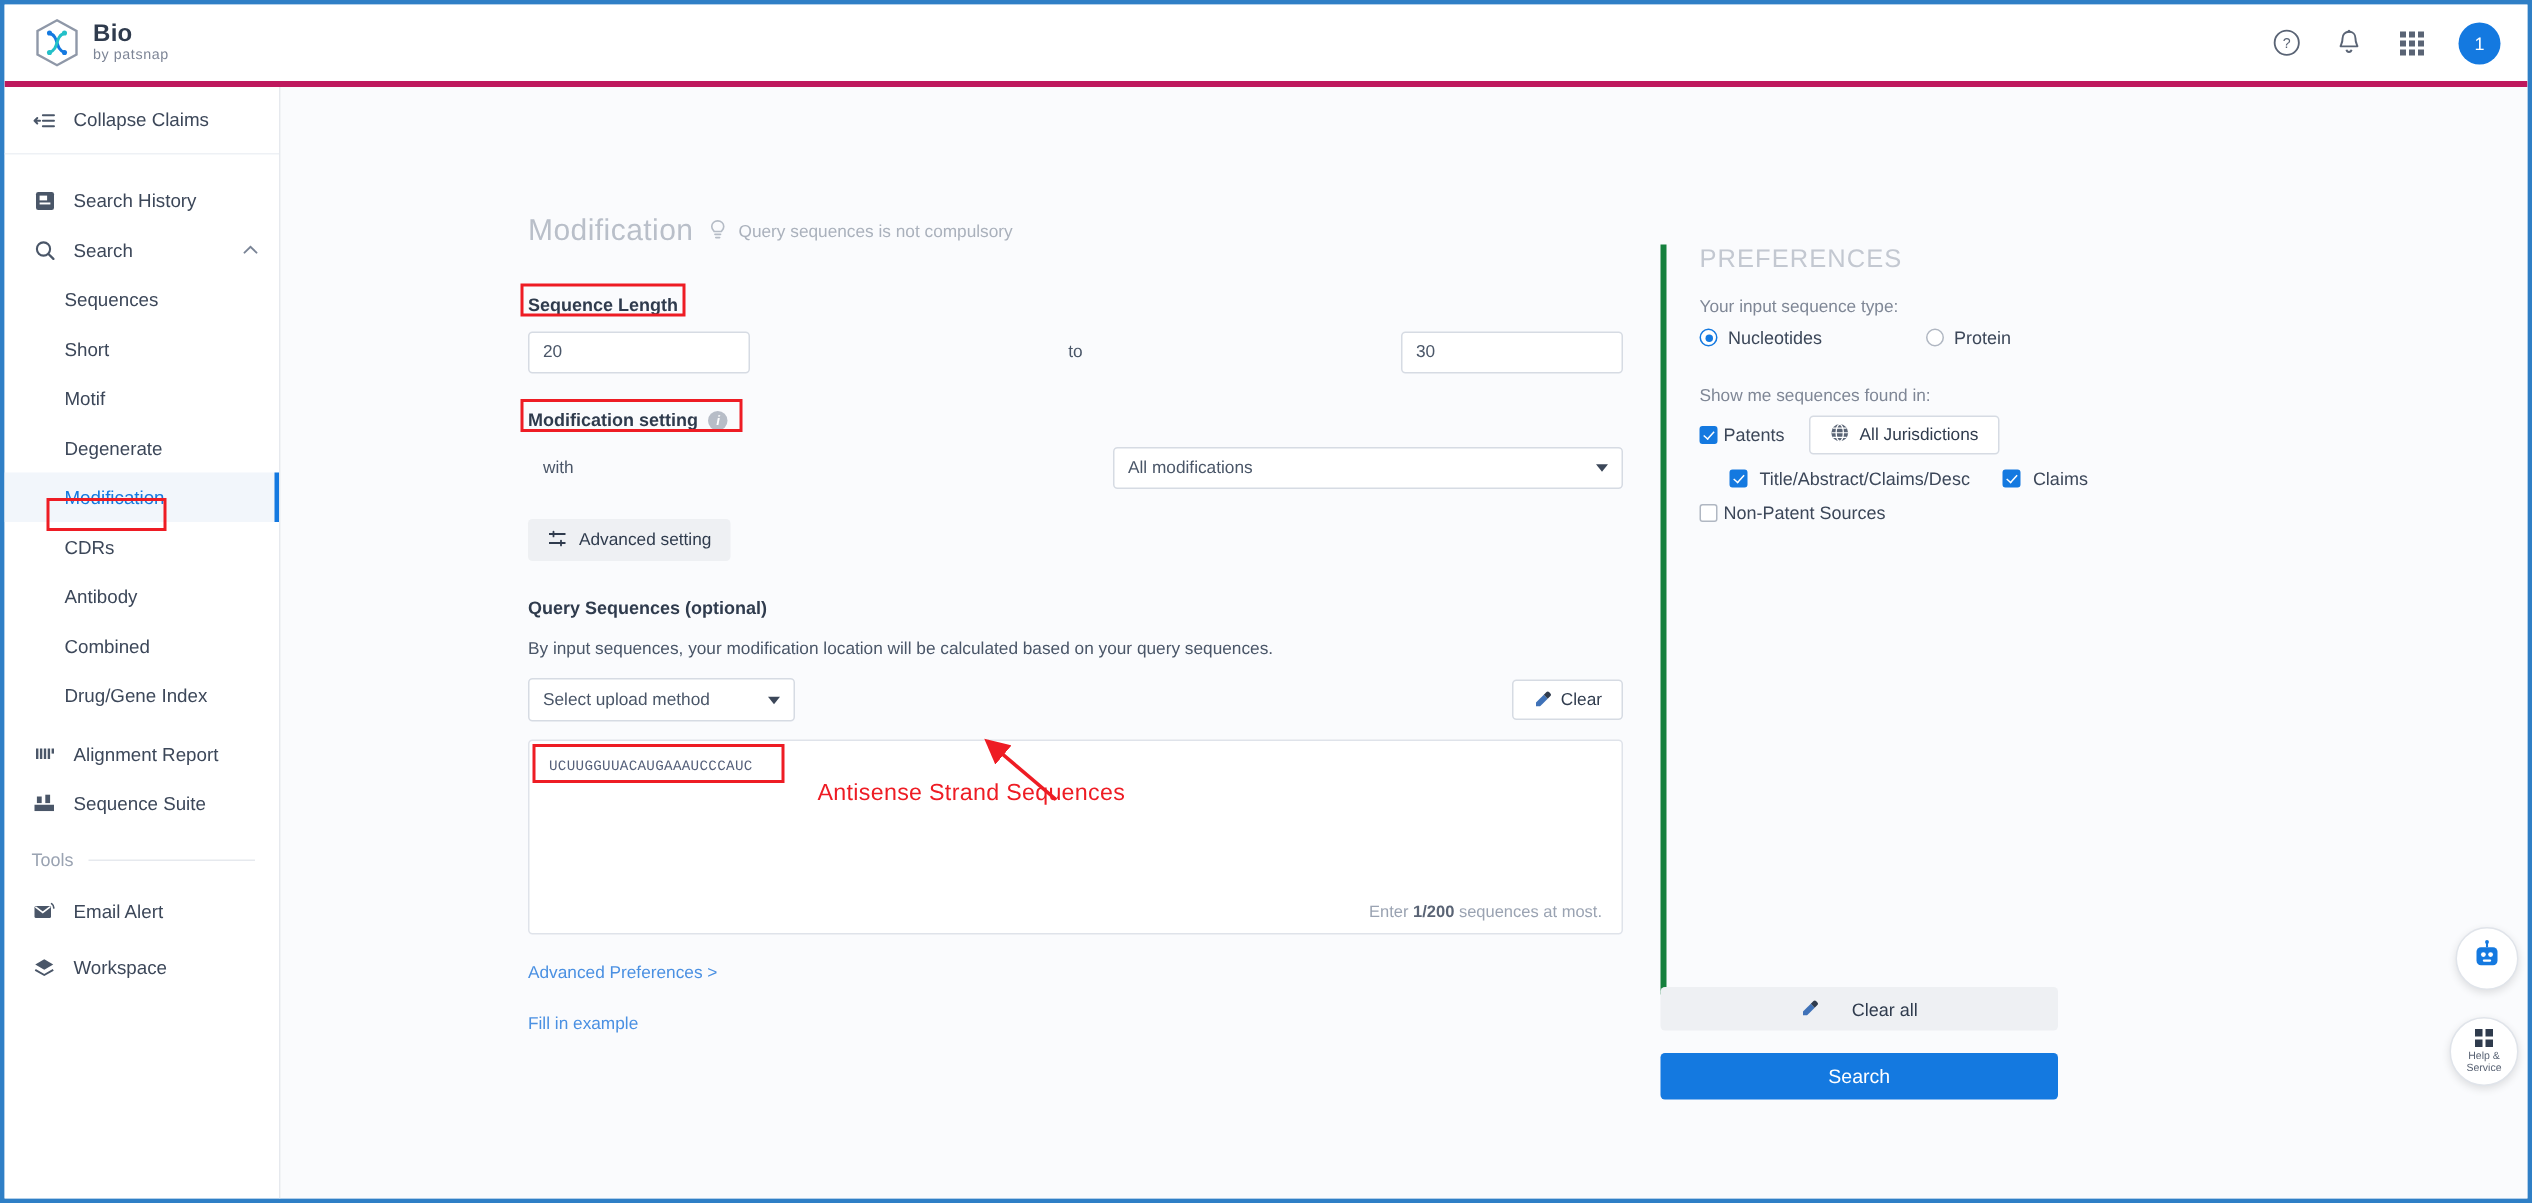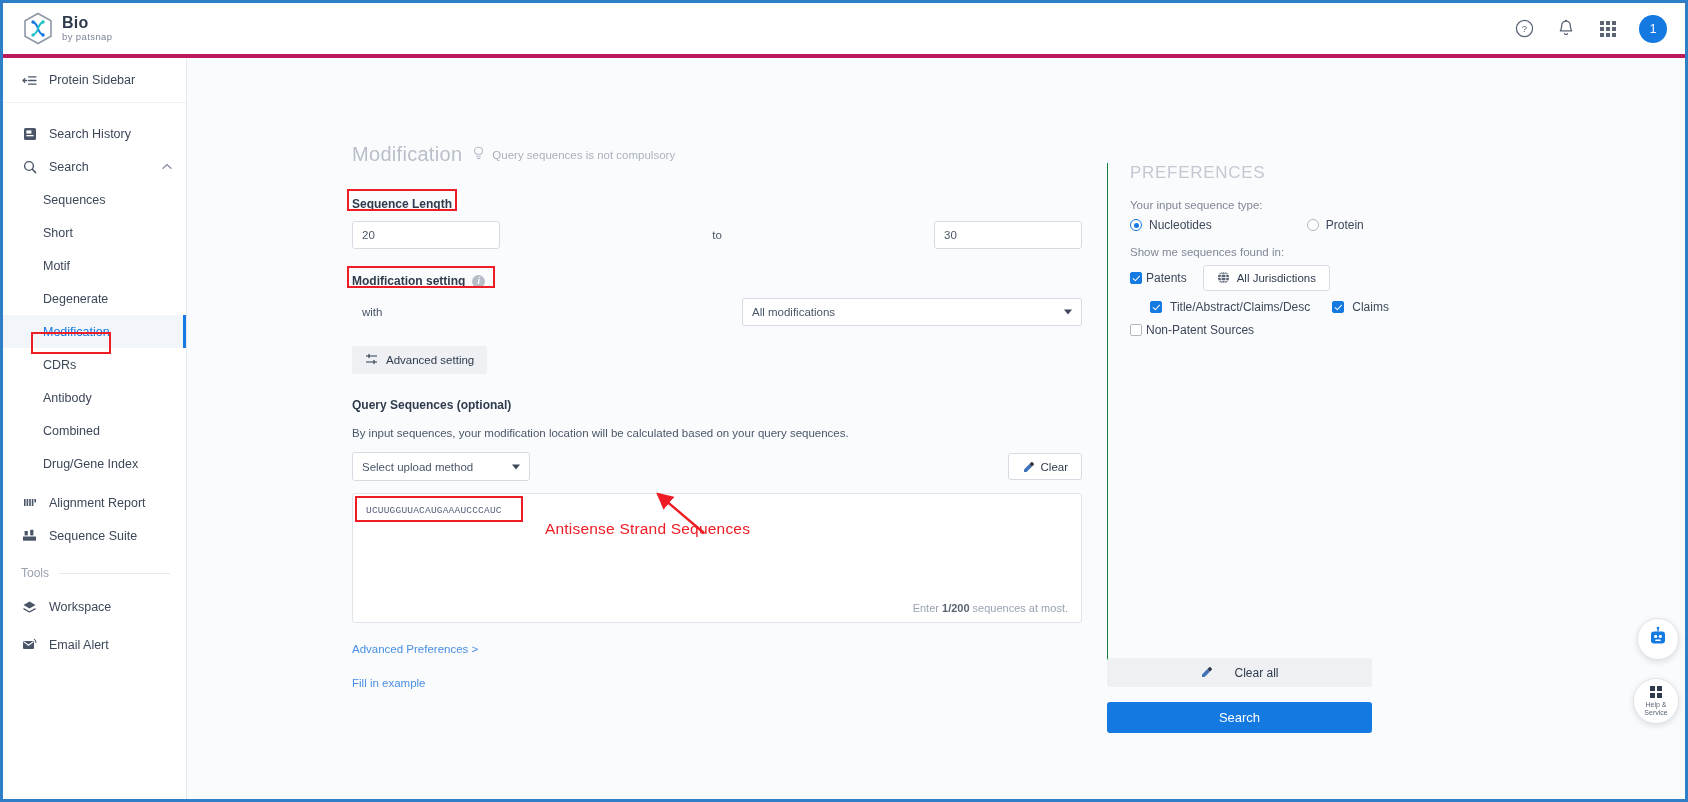--- a/index.html
+++ b/index.html
@@ -157,25 +157,25 @@
 
   
   .ann-caption {
     position: absolute; color: #ee1c24; font-size: 15.5px; letter-spacing: .2px;
     white-space: nowrap; z-index: 61;
   }
 
   
   .prefs {
     position: absolute; left: 920px; top: 105px; width: 380px;
-    border-left: 1px solid #15803d; padding-left: 22px; min-height: 500px;
+    border-left: 4px solid #15803d; padding-left: 22px; min-height: 500px;
   }
   .prefs-title { font-size: 17px; color: #c3c8d1; letter-spacing: .7px; margin-bottom: 16px; }
   .prefs-lbl { font-size: 11.5px; color: #7f8796; margin-bottom: 7px; }
-  .radio-row { display: flex; align-items: center; gap: 95px; margin-bottom: 14px; }
+  .radio-row { display: flex; align-items: center; gap: 69px; margin-bottom: 26px; }
   .rad { display: inline-flex; align-items: center; gap: 7px; font-size: 12px; color: #3c4759; cursor: pointer; }
   .rad .dot {
     width: 12px; height: 12px; border-radius: 50%; border: 1.5px solid #b0b7c2; background: #fff;
     display: inline-block; position: relative;
   }
   .rad.on .dot { border-color: #1479e0; }
   .rad.on .dot::after {
     content: ""; position: absolute; left: 2.5px; top: 2.5px; width: 5px; height: 5px;
     border-radius: 50%; background: #1479e0;
   }
@@ -279,21 +279,21 @@
 
   <div class="sidebar">
 
     <div class="collapse-row">
       <span class="sb-icon">
         <svg width="15" height="13" viewBox="0 0 16 14">
           <path d="M1 7h4M3 5 1 7l2 2" stroke="#4a5668" stroke-width="1.4" fill="none" stroke-linecap="round" stroke-linejoin="round"></path>
           <path d="M7 3h8M7 7h8M7 11h8" stroke="#4a5668" stroke-width="1.4" stroke-linecap="round"></path>
         </svg>
       </span>
-      <span>Protein Sidebar</span>
+      <span>Collapse Claims</span>
     </div>
 
     <div class="sb-group">
 
       <div class="sb-item" style="margin-top:6px">
         <span class="sb-icon">
           <svg width="14" height="14" viewBox="0 0 14 14">
               <rect x="1" y="1" width="12" height="12" rx="1.5" fill="#4a5668"></rect>
               <rect x="3.4" y="3.4" width="5" height="3.2" fill="#fff"></rect>
               <rect x="3.4" y="8" width="7.2" height="1.3" fill="#fff"></rect>
@@ -369,39 +369,39 @@
             </svg>
         </span>
         <span class="label">Sequence Suite</span>
       </div>
 
       <div class="sb-sectionlabel">
         <span>Tools</span>
         <span class="rule"></span>
       </div>
 
-      <div class="sb-item" style="margin-top:4px">
-        <span class="sb-icon">
-          <svg width="15" height="14" viewBox="0 0 15 14">
-              <path d="M7.5 1.5 13.5 5 7.5 8.5 1.5 5z" fill="#4a5668"></path>
-              <path d="M1.5 8.6l6 3.4 6-3.4" fill="none" stroke="#4a5668" stroke-width="1.3" stroke-linejoin="round"></path>
-            </svg>
-        </span>
-        <span class="label">Workspace</span>
-      </div>
-
       <div class="sb-item" style="margin-top:5px">
         <span class="sb-icon">
           <svg width="15" height="13" viewBox="0 0 15 13">
               <rect x="1" y="3" width="11" height="8" rx="1" fill="#4a5668"></rect>
               <path d="M1.6 3.6 6.5 7.3 11.4 3.6" stroke="#fff" stroke-width="1.1" fill="none"></path>
               <path d="M12.4 1.4c1 .7 1.5 1.9 1.5 3" stroke="#4a5668" stroke-width="1.1" fill="none" stroke-linecap="round"></path>
             </svg>
         </span>
         <span class="label">Email Alert</span>
+      </div>
+
+      <div class="sb-item" style="margin-top:4px">
+        <span class="sb-icon">
+          <svg width="15" height="14" viewBox="0 0 15 14">
+              <path d="M7.5 1.5 13.5 5 7.5 8.5 1.5 5z" fill="#4a5668"></path>
+              <path d="M1.5 8.6l6 3.4 6-3.4" fill="none" stroke="#4a5668" stroke-width="1.3" stroke-linejoin="round"></path>
+            </svg>
+        </span>
+        <span class="label">Workspace</span>
       </div>
 
     </div>
 
     <div class="ann-box" style="left:28px; top:274px; width:80px; height:22px;"></div>
   </div>
 
   <div class="main">
 
     <div class="form-col">

